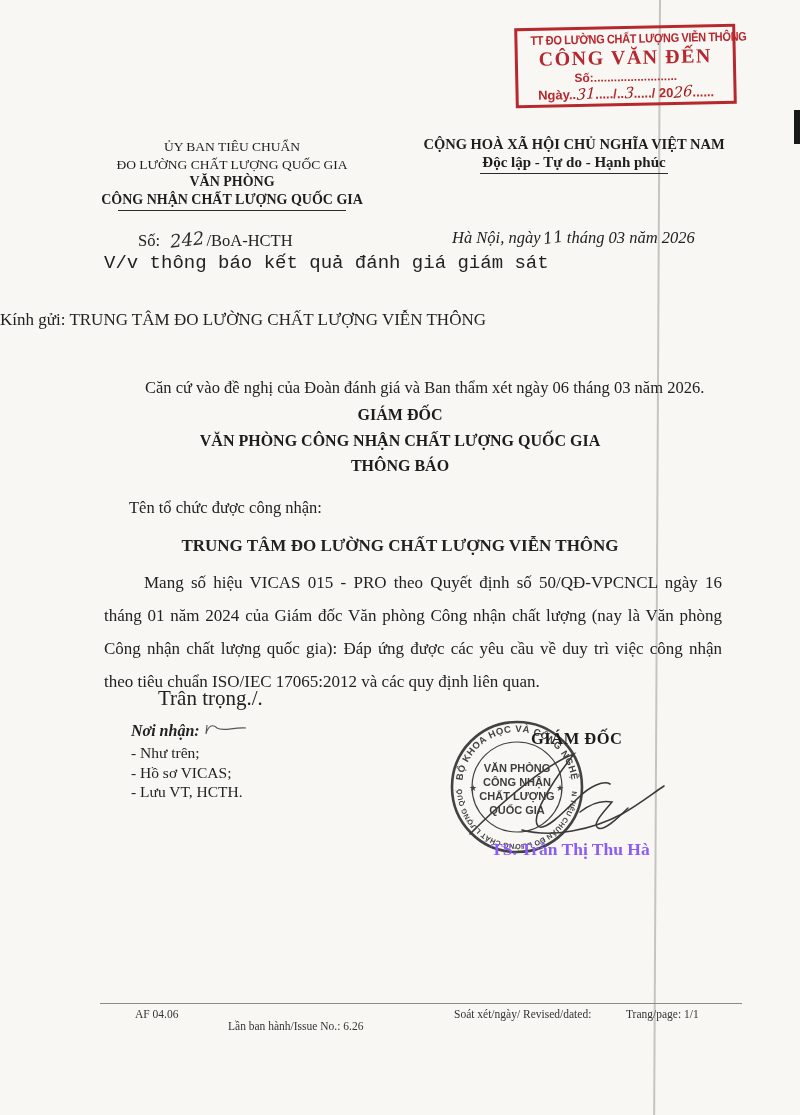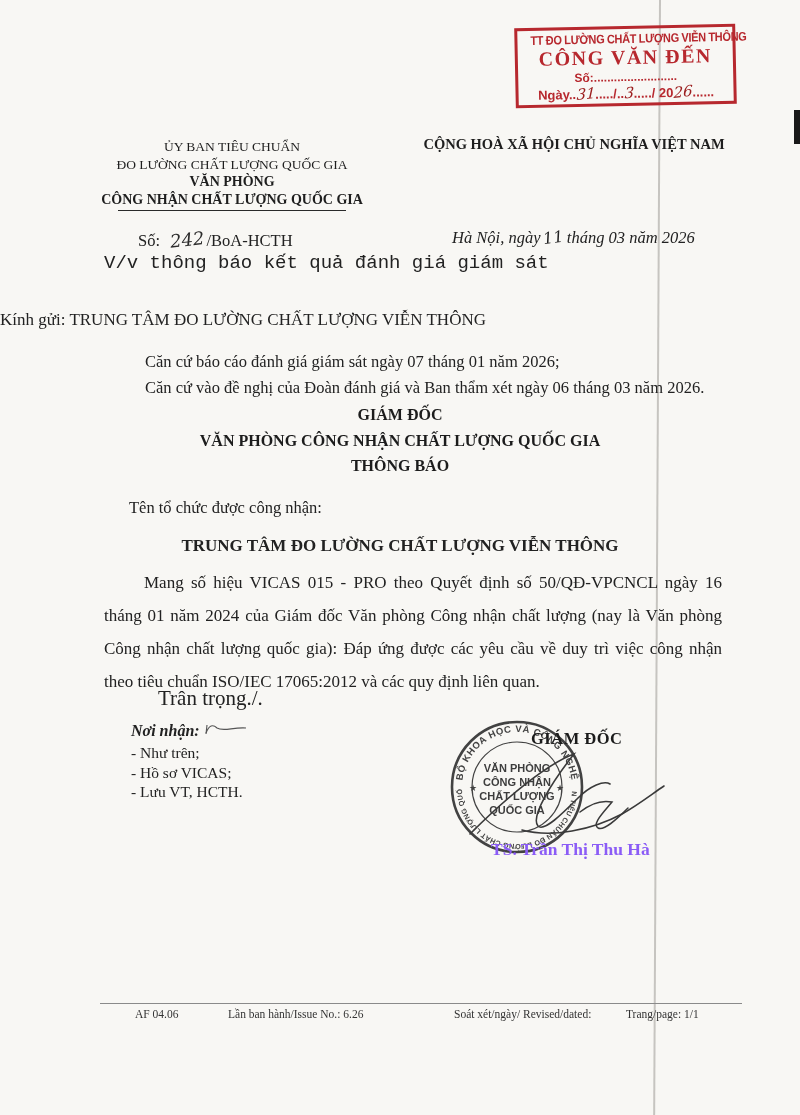--- a/index.html
+++ b/index.html
@@ -46,21 +46,21 @@
   .recip-label{font-weight:bold;font-style:italic;font-size:16px;}
   .recip-items{line-height:19.5px;margin-top:3px;}
 
   .sig-title{left:531px;top:729px;font-weight:bold;font-size:16.5px;letter-spacing:0.5px;color:#1c1c1c;}
   .signer{left:491px;top:839px;font-weight:bold;font-size:17.5px;color:#8b5cf6;}
   .seal{left:448px;top:718px;}
   .sign-scribble{left:452px;top:742px;}
 
   .footer-line{left:100px;top:1003px;width:642px;border-top:1.3px solid #8a8a8a;}
   .footer-text{top:1008px;font-size:11.5px;color:#333;}
-  .ft1{left:135px;} .ft2{left:228px;} .ft3{left:414px;margin-left:40px;} .ft4{left:626px;}
+  .ft1{left:135px;} .ft2{left:228px;margin-top:12px;} .ft3{left:414px;margin-left:40px;} .ft4{left:626px;}
 </style>
 </head>
 <body>
 
 <div class="page">
 
   <div class="fold-line"></div>
   <div class="edge-mark"></div>
 
   <div class="abs arrival-stamp">
@@ -73,29 +73,29 @@
   <div class="abs header-left">
     <div>ỦY BAN TIÊU CHUẨN</div>
     <div>ĐO LƯỜNG CHẤT LƯỢNG QUỐC GIA</div>
     <div class="bold">VĂN PHÒNG</div>
     <div class="bold">CÔNG NHẬN CHẤT LƯỢNG QUỐC GIA</div>
     <div class="hl-underline"></div>
   </div>
 
   <div class="abs header-right">
     <div class="hr-l1">CỘNG HOÀ XÃ HỘI CHỦ NGHĨA VIỆT NAM</div>
+    <div class="hr-l2">Độc lập - Tự do - Hạnh phúc</div>
   </div>
 
   <div class="abs so-line"><span>Số:</span><span class="hw-ink">242</span><span>/BoA-HCTH</span></div>
   <div class="abs subject">V/v thông báo kết quả đánh giá giám sát</div>
   <div class="abs place-date"><span>Hà Nội, ngày</span><span class="hw-date">11</span><span>tháng 03 năm 2026</span></div>
 
   <div class="abs kinh-gui"><span>Kính gửi:</span> <span>TRUNG TÂM ĐO LƯỜNG CHẤT LƯỢNG VIỄN THÔNG</span></div>
 
-  <div class="abs cancu" style="top:352px;">Căn cứ báo cáo đánh giá giám sát ngày 07 tháng 01 năm 2026;</div>
   <div class="abs cancu" style="top:378px;text-align:center;">Căn cứ vào đề nghị của Đoàn đánh giá và Ban thẩm xét ngày 06 tháng 03 năm 2026.</div>
 
   <div class="abs heading-block">
     <div>GIÁM ĐỐC</div>
     <div>VĂN PHÒNG CÔNG NHẬN CHẤT LƯỢNG QUỐC GIA</div>
     <div>THÔNG BÁO</div>
   </div>
 
   <div class="abs org-intro">Tên tổ chức được công nhận:</div>
   <div class="abs org-name">TRUNG TÂM ĐO LƯỜNG CHẤT LƯỢNG VIỄN THÔNG</div>

